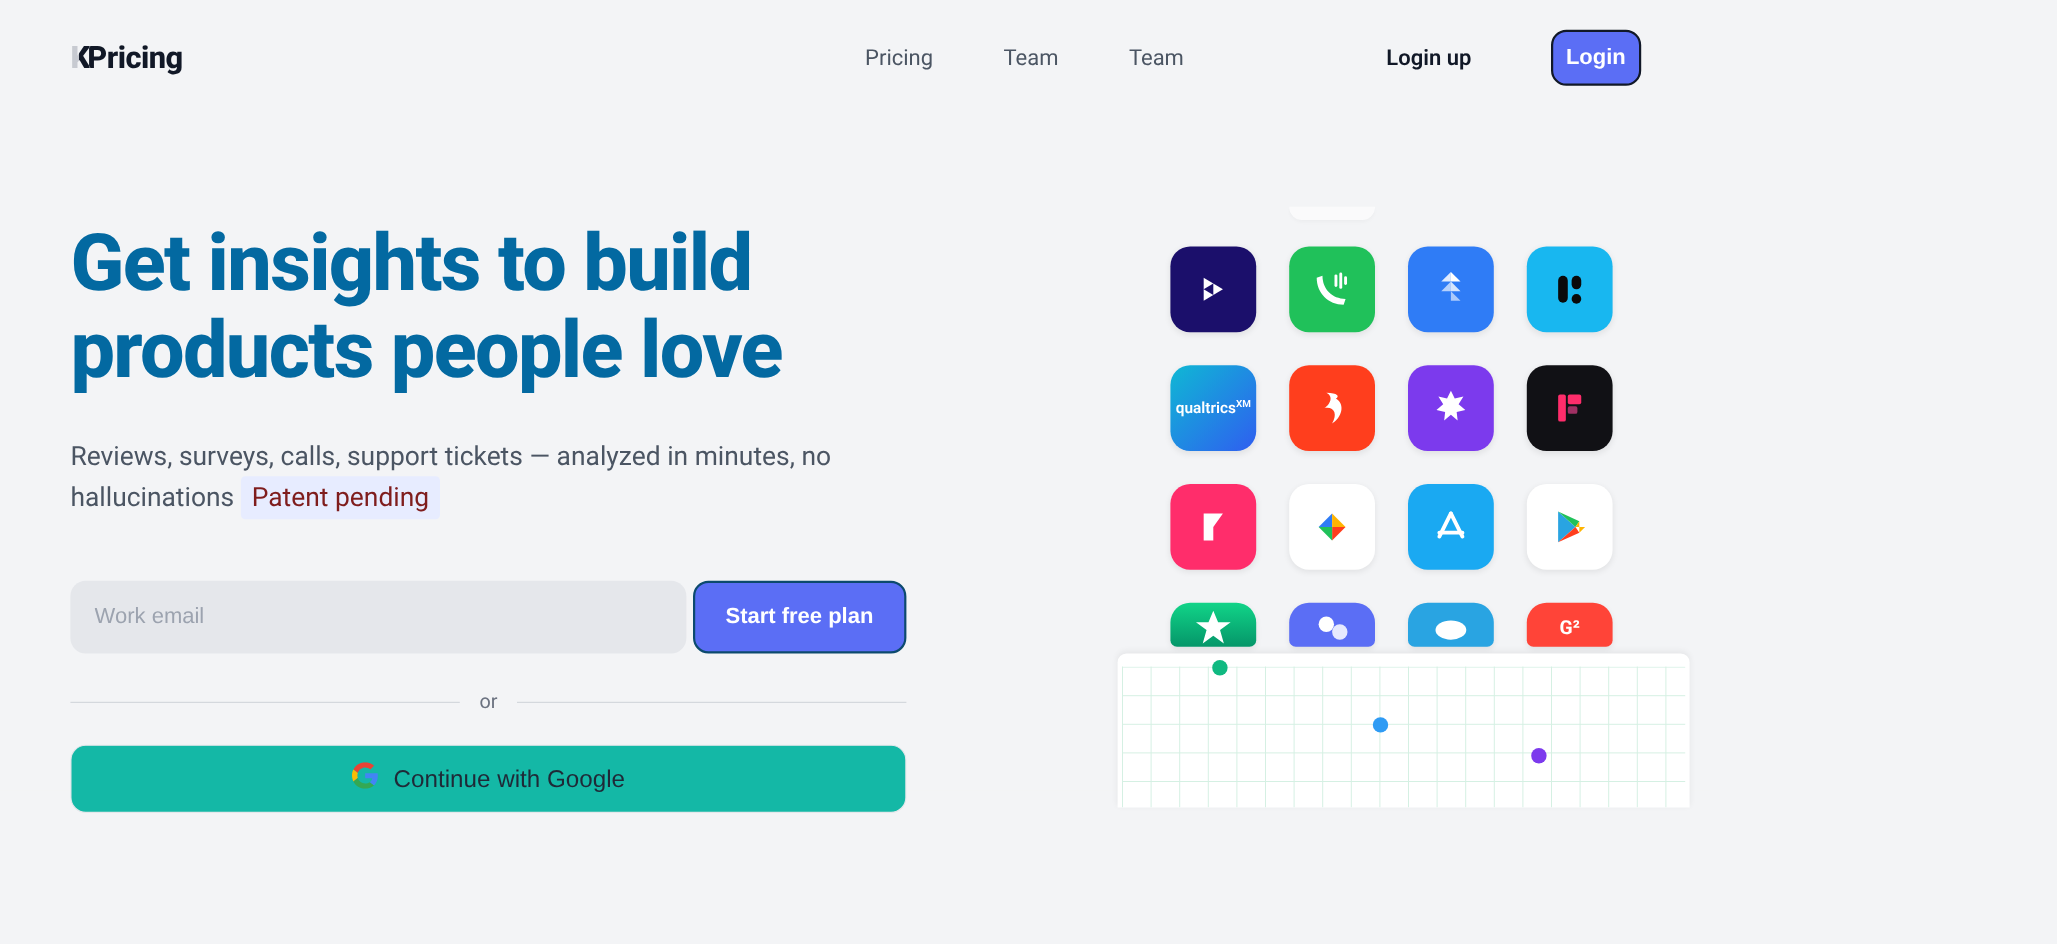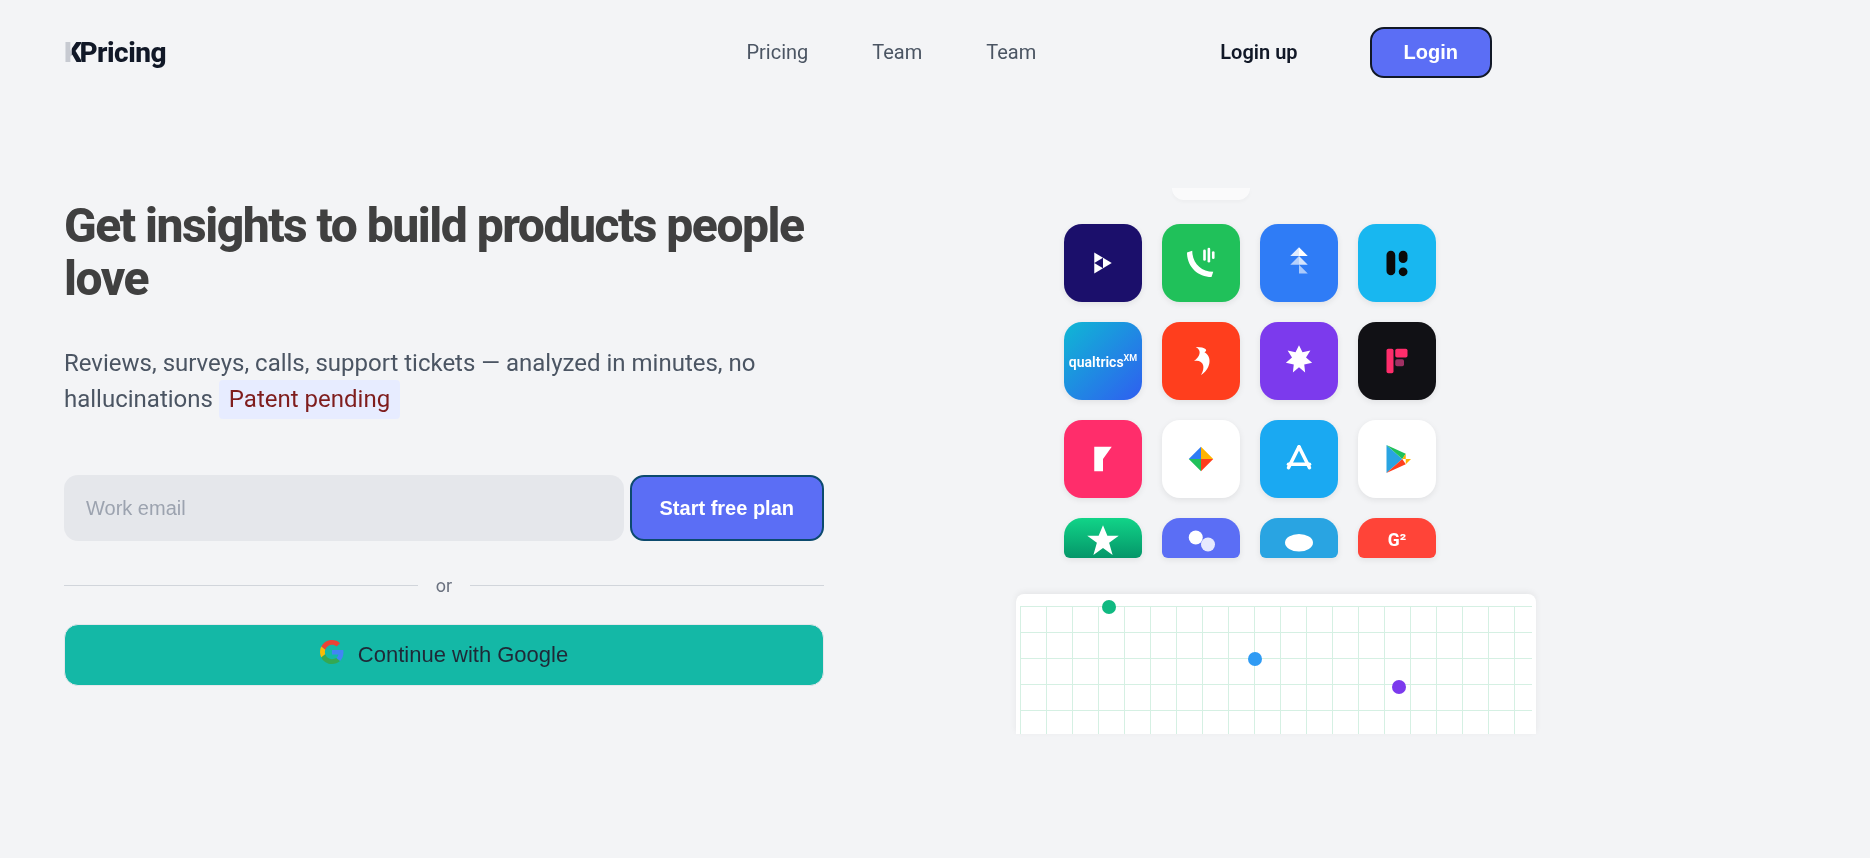--- a/index.html
+++ b/index.html
@@ -65,40 +65,40 @@
     cursor: pointer;
     margin-left: 120px;
   }
   .login-btn {
     font-size: 20px;
     font-weight: 600;
     color: #fff;
     background: #5b6ef5;
     border: 2px solid #111827;
     border-radius: 14px;
-    padding: 12px 32px;
+    padding: 12px 12px;
     cursor: pointer;
     margin-left: 8px;
   }
 
   
   .hero {
     display: flex;
     padding: 120px 0 0 64px;
     gap: 40px;
   }
   .hero-left {
     flex: 0 0 760px;
   }
   h1.headline {
-    font-size: 48px;
+    font-size: 72px;
     line-height: 1.1;
     font-weight: 800;
     letter-spacing: -1.5px;
-    color: #404040;
+    color: #0369a1;
     margin-bottom: 40px;
   }
   .subhead {
     font-size: 24px;
     line-height: 1.45;
     color: #4b5563;
     margin-bottom: 56px;
   }
   .badge {
     display: inline-block;
@@ -174,21 +174,21 @@
     flex: 1;
     position: relative;
   }
   .app-grid {
     position: absolute;
     top: 24px;
     left: 200px;
     display: grid;
     grid-template-columns: repeat(4, 78px);
     grid-auto-rows: 78px;
-    gap: 20px;
+    gap: 30px;
   }
   .app {
     width: 78px;
     height: 78px;
     border-radius: 18px;
     display: flex;
     align-items: center;
     justify-content: center;
     color: #fff;
     font-size: 32px;

